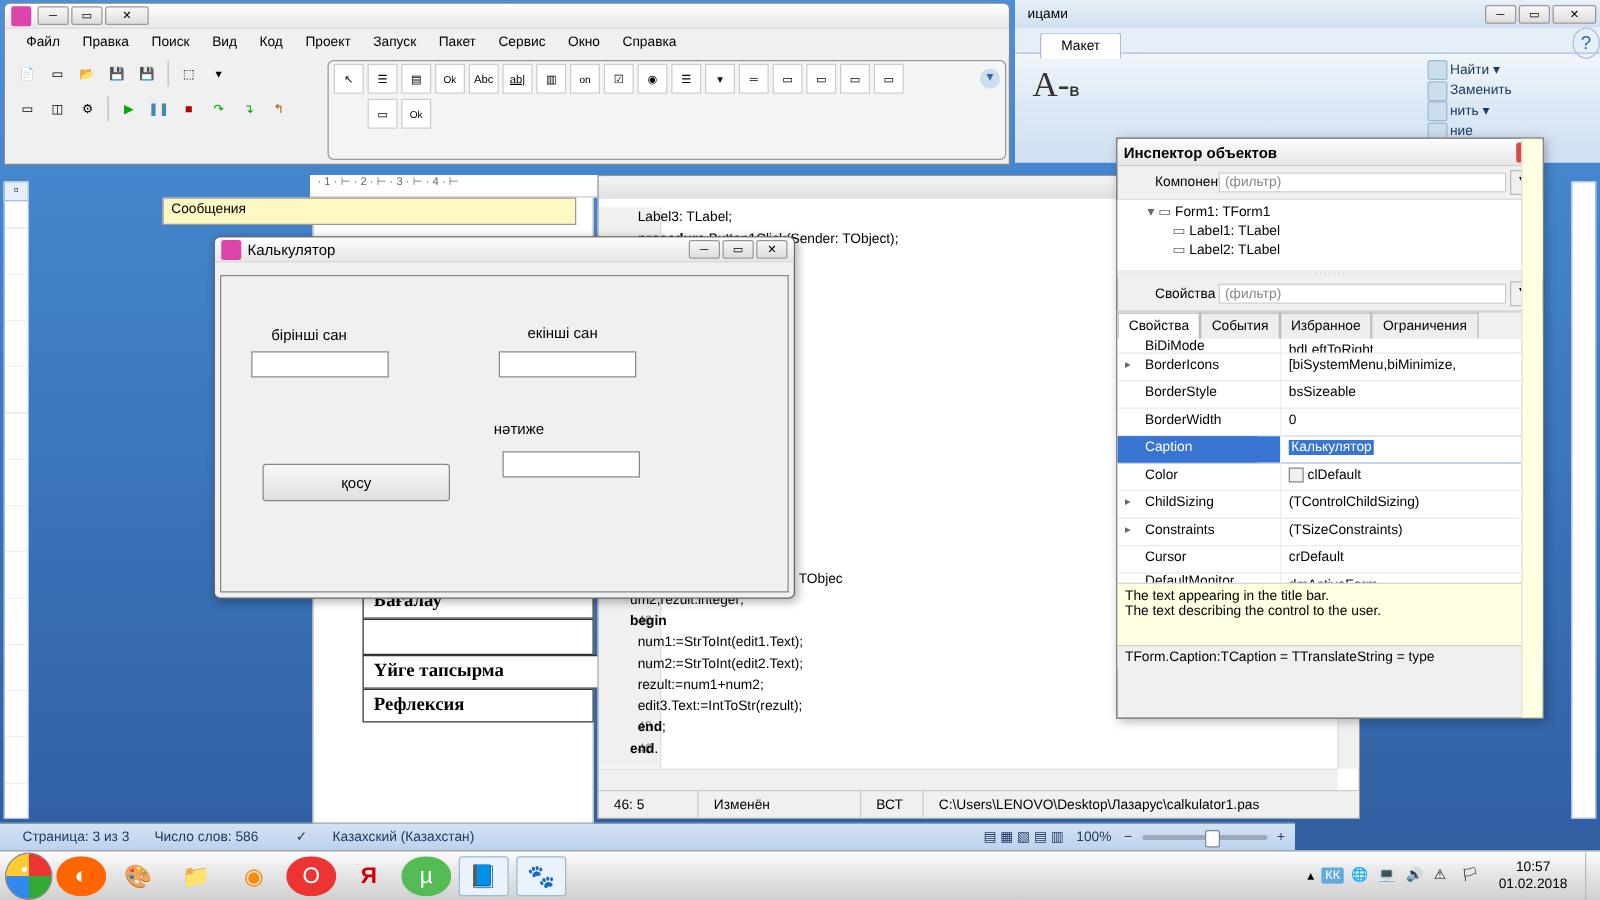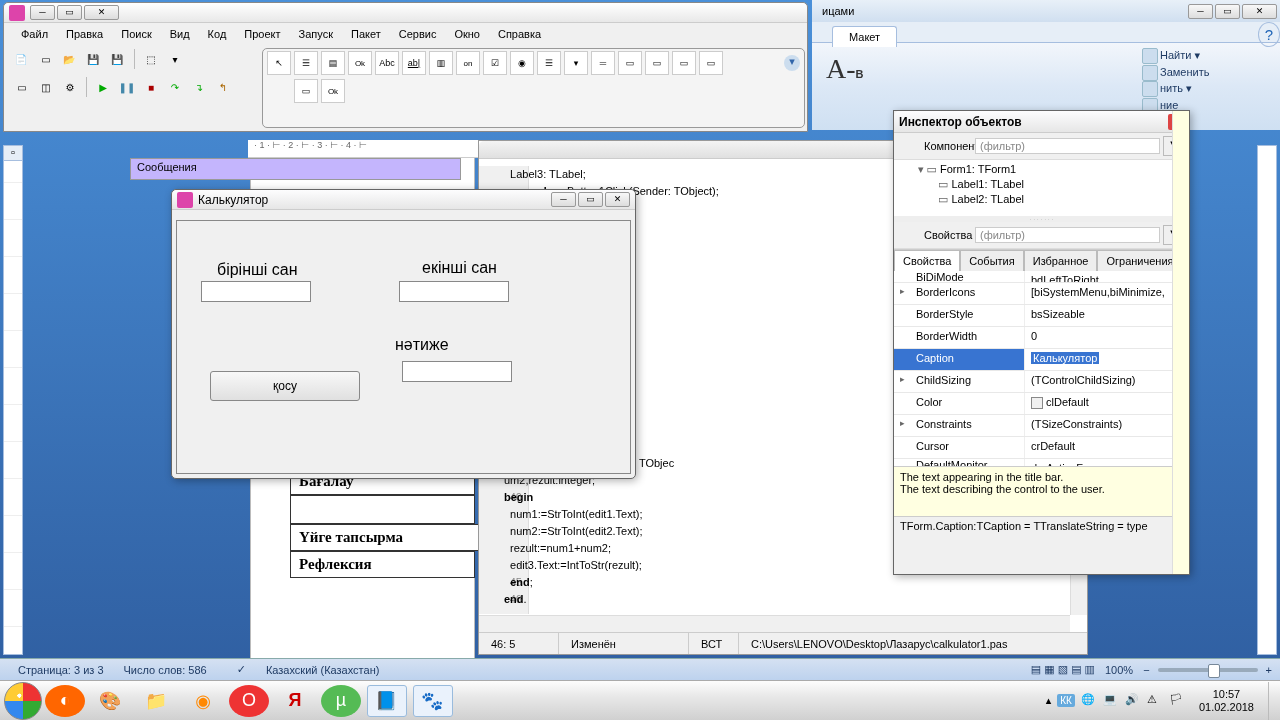--- a/index.html
+++ b/index.html
@@ -35,46 +35,46 @@
 .word-tab { display: inline-block; padding: 4px 16px; background: #fff; border: 1px solid #a6bedf; border-bottom: none; margin: 4px 0 0 20px; border-radius: 3px 3px 0 0; cursor: pointer; }
 .word-ribbon { background: linear-gradient(#f2f6fb,#dce8f6,#cfe0f2); height: 88px; border-top: 1px solid #a6bedf; padding: 4px 8px; }
 .rib-item { font-size: 11px; color: #1f3b64; padding: 2px 0 2px 18px; cursor: pointer; position: relative; }
 .rib-item::before { content: ''; position: absolute; left: 0; top: 1px; width: 14px; height: 14px; background: #cde; border: 1px solid #9bc; border-radius: 2px; }
 
 
 .vruler { position: absolute; left: 3px; top: 145px; width: 20px; height: 510px; background: #fff; border: 1px solid #a6bedf; }
 .vruler::before { content:''; position:absolute; top:0; left:0; right:0; bottom:0; background: repeating-linear-gradient(#fff,#fff 36px,#eee 36px,#eee 37px); }
 
 
-.msg-win { position: absolute; left: 130px; top: 158px; width: 331px; height: 22px; background: #c4b5fd; border: 1px solid #999; }
+.msg-win { position: absolute; left: 130px; top: 158px; width: 331px; height: 22px; background: #fef9c3; border: 1px solid #999; }
 .msg-win .title { padding: 2px 6px; }
 
 
 .form-win { position: absolute; left: 171px; top: 189px; width: 465px; height: 290px; background: #f0f0f0; border: 1px solid #666; border-radius: 5px; box-shadow: 2px 2px 8px rgba(0,0,0,0.3); }
 .form-win .titlebar { background: linear-gradient(#fdfdfe,#e6e6e6); }
 .form-surface { position: absolute; left: 4px; top: 30px; right: 4px; bottom: 4px; background: #f0f0f0; background-image: radial-gradient(#888 0.5px, transparent 0.5px); background-size: 8px 8px; border: 1px solid #888; }
-.flabel { position: absolute; background: transparent; font-size: 16px; }
+.flabel { position: absolute; background: transparent; font-size: 12px; }
 .fedit { position: absolute; width: 110px; height: 21px; background: #fff; border: 1px solid #888; }
 .fbutton { position: absolute; width: 150px; height: 30px; background: linear-gradient(#f8f8f8,#e0e0e0); border: 1px solid #888; border-radius: 3px; text-align: center; line-height: 28px; font-size: 12px; cursor: pointer; }
 
 
 .doc-back { position: absolute; left: 250px; top: 140px; width: 225px; height: 520px; background: #fff; border: 1px solid #bbb; }
 .doc-cell { position: absolute; border: 1px solid #333; padding: 4px 8px; font-family: 'Times New Roman', serif; font-size: 15px; font-weight: bold; background: #fff; }
 
 
 .code-win { position: absolute; left: 478px; top: 140px; width: 610px; height: 515px; background: #fff; border: 1px solid #999; }
 .code-win .titlebar { background: linear-gradient(#f4f4f4,#e0e0e0); justify-content: flex-end; }
 .code-area { position: absolute; left: 25px; top: 25px; right: 25px; bottom: 40px; font-family: 'Courier New', monospace; font-size: 13px; white-space: pre; overflow: hidden; line-height: 17px; }
 .gutter { position: absolute; left: 0; top: 25px; width: 50px; bottom: 40px; background: #f0f0f0; color: #888; text-align: right; padding-right: 6px; font-family: 'Courier New', monospace; font-size: 13px; line-height: 17px; border-right: 1px solid #ddd; }
 .kw { color: #000; font-weight: bold; }
 .statusbar { position: absolute; bottom: 0; left: 0; right: 0; height: 22px; background: #f0f0f0; border-top: 1px solid #ccc; display: flex; align-items: center; font-size: 11px; }
 .sb-cell { padding: 0 12px; border-right: 1px solid #ccc; height: 100%; line-height: 22px; }
 
 
-.oi-win { position: absolute; left: 893px; top: 110px; width: 297px; height: 465px; background: #f0f0f0; border: 1px solid #666; box-shadow: 2px 2px 8px rgba(0,0,0,0.3); }
+.oi-win { position: absolute; left: 893px; top: 110px; width: 342px; height: 465px; background: #f0f0f0; border: 1px solid #666; box-shadow: 2px 2px 8px rgba(0,0,0,0.3); }
 .oi-win .titlebar { background: linear-gradient(#fdfdfe,#e6e6e6); height: 22px; }
 .oi-close { width: 16px; height: 16px; background: #d44; color: #fff; text-align: center; line-height: 14px; border-radius: 2px; cursor: pointer; font-size: 10px; }
 .oi-row { display: flex; align-items: center; padding: 3px 6px; border-bottom: 1px solid #ddd; }
 .oi-label { width: 75px; padding-left: 24px; }
 .oi-filter { flex: 1; color: #888; background: #fff; border: 1px solid #ccc; padding: 1px 4px; }
 .oi-btn { width: 20px; height: 20px; border: 1px solid #bbb; margin-left: 3px; text-align: center; cursor: pointer; }
 .oi-tree { background: #fff; height: 56px; padding: 2px 4px; overflow: hidden; position: relative; }
 .oi-tree-item { padding: 1px 0 1px 20px; cursor: pointer; }
 .oi-tree-item.child { padding-left: 40px; }
 .oi-tabs { display: flex; background: #f0f0f0; border-top: 1px solid #ccc; }
@@ -86,21 +86,21 @@
 .prop-name.exp::before { content: '▸'; position: absolute; left: 6px; font-size: 9px; color: #666; }
 .prop-val { flex: 1; padding: 3px 6px; border-left: 1px solid #eee; margin-left: 18px; }
 .prop-row.sel { background: #3874d1; color: #fff; }
 .prop-row.sel .prop-name { background: #3874d1; }
 .prop-row.sel .prop-val { background: #fff; color: #000; }
 .prop-row.sel .prop-val span { background: #3874d1; color: #fff; padding: 0 2px; }
 .oi-hint { background: #ffffe1; border-top: 1px solid #ccc; padding: 4px 6px; height: 50px; font-size: 12px; }
 .oi-foot { background: #f0f0f0; border-top: 1px solid #ccc; padding: 3px 6px; font-size: 11px; }
 
 
-.word-status { position: absolute; left: 0; bottom: 40px; width: 1280px; height: 22px; background: linear-gradient(#d5e1f2,#bdd2ee); border-top: 1px solid #8aa; display: flex; align-items: center; padding: 0 8px; color: #1f3b64; font-size: 11px; }
+.word-status { position: absolute; left: 0; bottom: 40px; width: 1036px; height: 22px; background: linear-gradient(#d5e1f2,#bdd2ee); border-top: 1px solid #8aa; display: flex; align-items: center; padding: 0 8px; color: #1f3b64; font-size: 11px; }
 .ws-cell { padding: 0 10px; }
 .zoom-slider { width: 100px; height: 4px; background: #9ab; border-radius: 2px; margin: 0 8px; position: relative; }
 .zoom-slider::after { content:''; position:absolute; left: 50%; top: -4px; width: 10px; height: 12px; background: #fff; border: 1px solid #789; border-radius: 2px; }
 
 
 .taskbar { position: absolute; bottom: 0; left: 0; width: 1280px; height: 40px; background: linear-gradient(#fdfdfd 0%, #e8e8e8 40%, #d0d0d0 100%); border-top: 1px solid #aaa; display: flex; align-items: center; padding: 0 4px; }
 .start { width: 38px; height: 38px; border-radius: 50%; background: radial-gradient(circle at 40% 35%, #fff 6%, transparent 7%), conic-gradient(#e33 0 90deg,#3a3 90deg 180deg,#38e 180deg 270deg,#fc3 270deg 360deg); border: 1px solid #888; cursor: pointer; }
 .tb-icon { width: 40px; height: 32px; margin: 0 3px; border: 1px solid transparent; border-radius: 3px; display: flex; align-items: center; justify-content: center; font-size: 18px; cursor: pointer; }
 .tray { margin-left: auto; display: flex; align-items: center; gap: 6px; }
 .tray-icon { width: 16px; height: 16px; cursor: pointer; }
@@ -333,26 +333,26 @@
       </div>
       <div class="prop-row">
         <div class="prop-name">BorderWidth</div>
         <div class="prop-val">0</div>
       </div>
       <div class="prop-row sel">
         <div class="prop-name">Caption</div>
         <div class="prop-val"><span>Калькулятор</span></div>
       </div>
       <div class="prop-row">
+        <div class="prop-name">Color</div>
+        <div class="prop-val"><span style="display:inline-block;width:12px;height:12px;border:1px solid #888;background:#f0f0f0;vertical-align:middle;"></span> clDefault</div>
+      </div>
+      <div class="prop-row">
         <div class="prop-name exp">ChildSizing</div>
         <div class="prop-val">(TControlChildSizing)</div>
-      </div>
-      <div class="prop-row">
-        <div class="prop-name">Color</div>
-        <div class="prop-val"><span style="display:inline-block;width:12px;height:12px;border:1px solid #888;background:#f0f0f0;vertical-align:middle;"></span> clDefault</div>
       </div>
       <div class="prop-row">
         <div class="prop-name exp">Constraints</div>
         <div class="prop-val">(TSizeConstraints)</div>
       </div>
       <div class="prop-row">
         <div class="prop-name">Cursor</div>
         <div class="prop-val">crDefault</div>
       </div>
       <div class="prop-row" style="height: 12px; overflow: hidden;">

